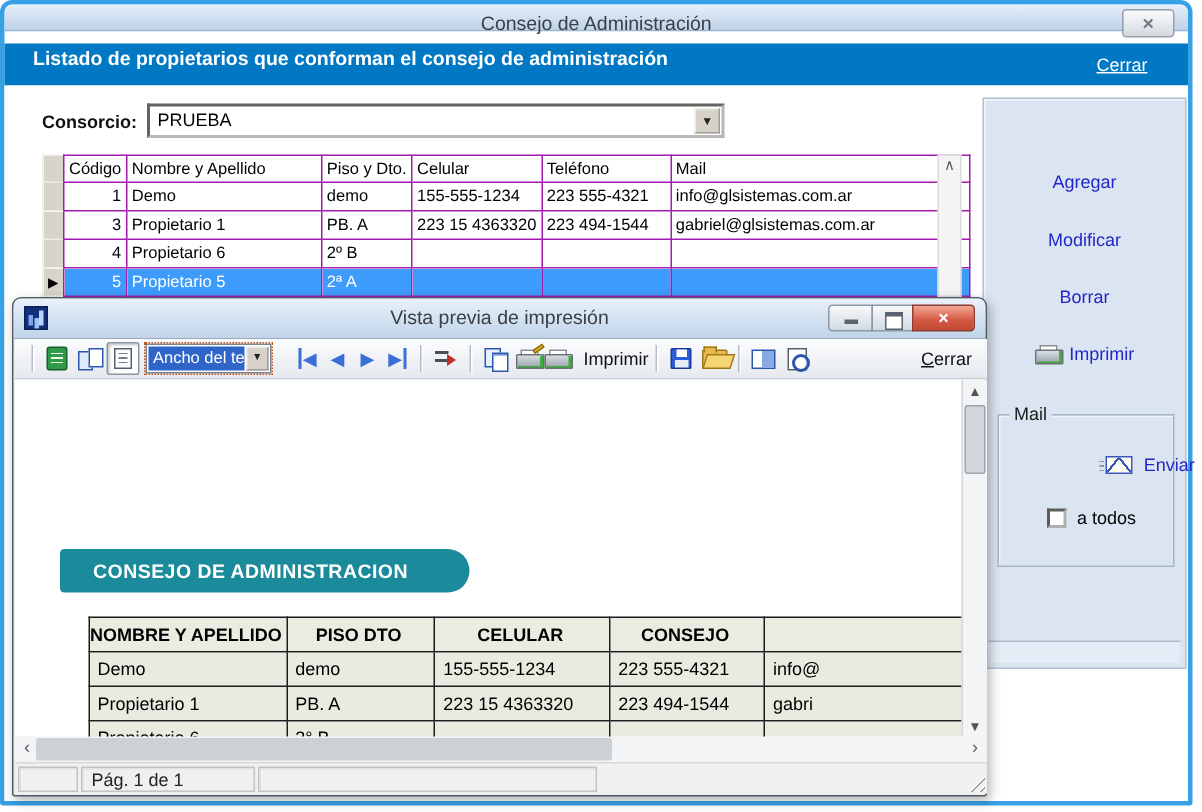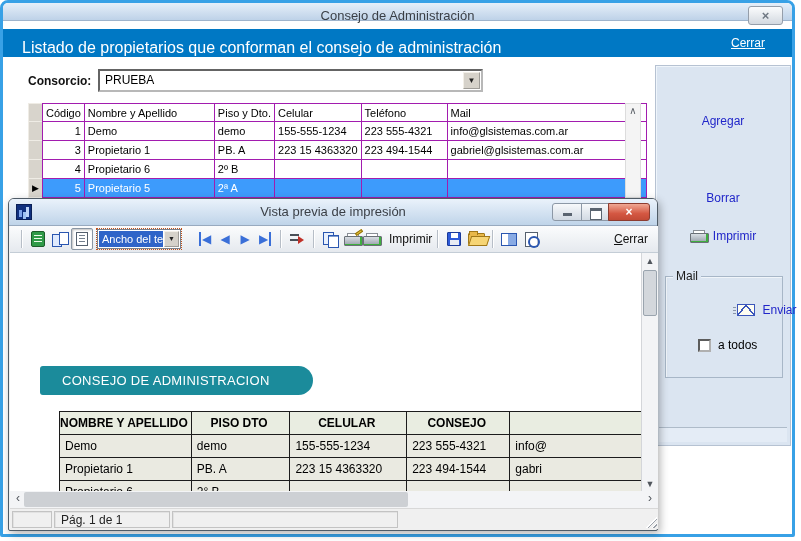--- a/index.html
+++ b/index.html
@@ -9,21 +9,21 @@
   #main-window { position:absolute; left:0; top:0; width:795px; height:537px;
     border:3px solid #38a1e6; border-radius:8px 8px 2px 2px; background:#fff; }
   .mw-titlebar { position:absolute; left:0; top:0; right:0; height:18px;
     background:linear-gradient(#e6eff9,#bed2e8); border-radius:5px 5px 0 0;
     border-bottom:1px solid #9fb4cc; text-align:center; line-height:26px;
     font-size:13px; color:#3a3f46; }
   .mw-close { position:absolute; right:9px; top:3px; width:35px; height:19px;
     background:linear-gradient(#fbfcfd,#d3d9e0); border:1px solid #959eaa; border-radius:3px;
     color:#6f7883; font-size:13px; font-weight:bold; line-height:17px; text-align:center; cursor:default; }
   .mw-header { position:absolute; left:0; top:26px; right:0; height:28px; background:#0078c4; }
-  .mw-header .hd-text { position:absolute; left:19px; top:10px; color:#fff; font-size:16px; font-weight:normal; }
+  .mw-header .hd-text { position:absolute; left:19px; top:2px; color:#fff; font-size:13px; font-weight:bold; }
   .mw-header .hd-close { position:absolute; right:27px; top:7px; color:#fff; font-size:12px;
     text-decoration:underline; cursor:pointer; }
   .mw-body { position:absolute; left:0; top:54px; right:0; bottom:0; background:#fff; }
 
   .consorcio-label { position:absolute; left:25px; top:17px; font-size:12px; font-weight:bold; color:#111; }
   .combo { position:absolute; left:95px; top:12px; width:385px; height:23px;
     background:#fff; border:2px inset #b8b8b8; }
   .combo .combo-text { position:absolute; left:5px; top:2px; font-size:12px; color:#000; }
   .combo .combo-btn { position:absolute; right:1px; top:1px; bottom:1px; width:17px;
     background:#d6d2ca; border:1px outset #f2efe8; text-align:center; font-size:8px;
@@ -168,21 +168,21 @@
   .tb-nav.first span { border-left:2px solid #3a6fd8; padding-left:1px; }
   .tb-nav.last  span { border-right:2px solid #3a6fd8; padding-right:1px; }
   .tb-label { font-size:12px; color:#111; margin-left:4px; flex:none; cursor:pointer; }
   .tb-print { display:flex; align-items:center; gap:5px; flex:none; cursor:pointer; }
   .tb-cerrar { margin-left:auto; margin-right:10px; font-size:12px; color:#111; flex:none; cursor:pointer; }
   .tb-cerrar u { text-decoration:underline; }
 
   .pw-content { position:absolute; left:1px; top:54px; width:648px; height:239px;
     background:#fff; overflow:hidden; }
   .report-banner { position:absolute; left:30px; top:113px; width:273px; height:29px;
-    background:#1b8b9b; border-radius:3px 15px 15px 3px; color:#fff; font-weight:normal;
+    background:#1b8b9b; border-radius:3px 15px 15px 3px; color:#fff; font-weight:bold;
     font-size:13px; line-height:29px; padding-left:22px; letter-spacing:.3px; white-space:nowrap; }
   .report { position:absolute; left:49px; top:158px; border-collapse:collapse; table-layout:fixed;
     font-size:12px; color:#000; }
   .report th { background:#e9ede1; font-weight:bold; text-align:center; }
   .report td { background:#eaeae1; text-align:left; padding-left:5px; }
   .report th, .report td { border:1px solid #1c1c1c; height:23px; padding-right:3px;
     white-space:nowrap; overflow:hidden; }
   .pw-vscroll { position:absolute; right:0; top:0; width:17px; height:239px;
     background:#f3f4f6; border-left:1px solid #d4d6da; }
   .pw-vscroll .sb-arr { position:absolute; left:0; width:16px; height:16px; text-align:center;
@@ -287,20 +287,21 @@
         <td></td>
       </tr>
     </tbody>
       </table>
     <div class="grid-vscroll">
       <span class="up">∧</span>
     </div>
 
     <div class="right-panel">
       <span class="action-link" style="top:48px">Agregar</span>
+      <span class="action-link" style="top:87px">Modificar</span>
       <span class="action-link" style="top:125px">Borrar</span>
       <span class="action-link action-imprimir" style="top:163px">
         <span class="ic ic-print"></span>
         <span>Imprimir</span>
       </span>
 
       <div class="mail-group">
         <span class="legend">Mail</span>
         <span class="mail-enviar">
           <span class="ic ic-mail"></span>

